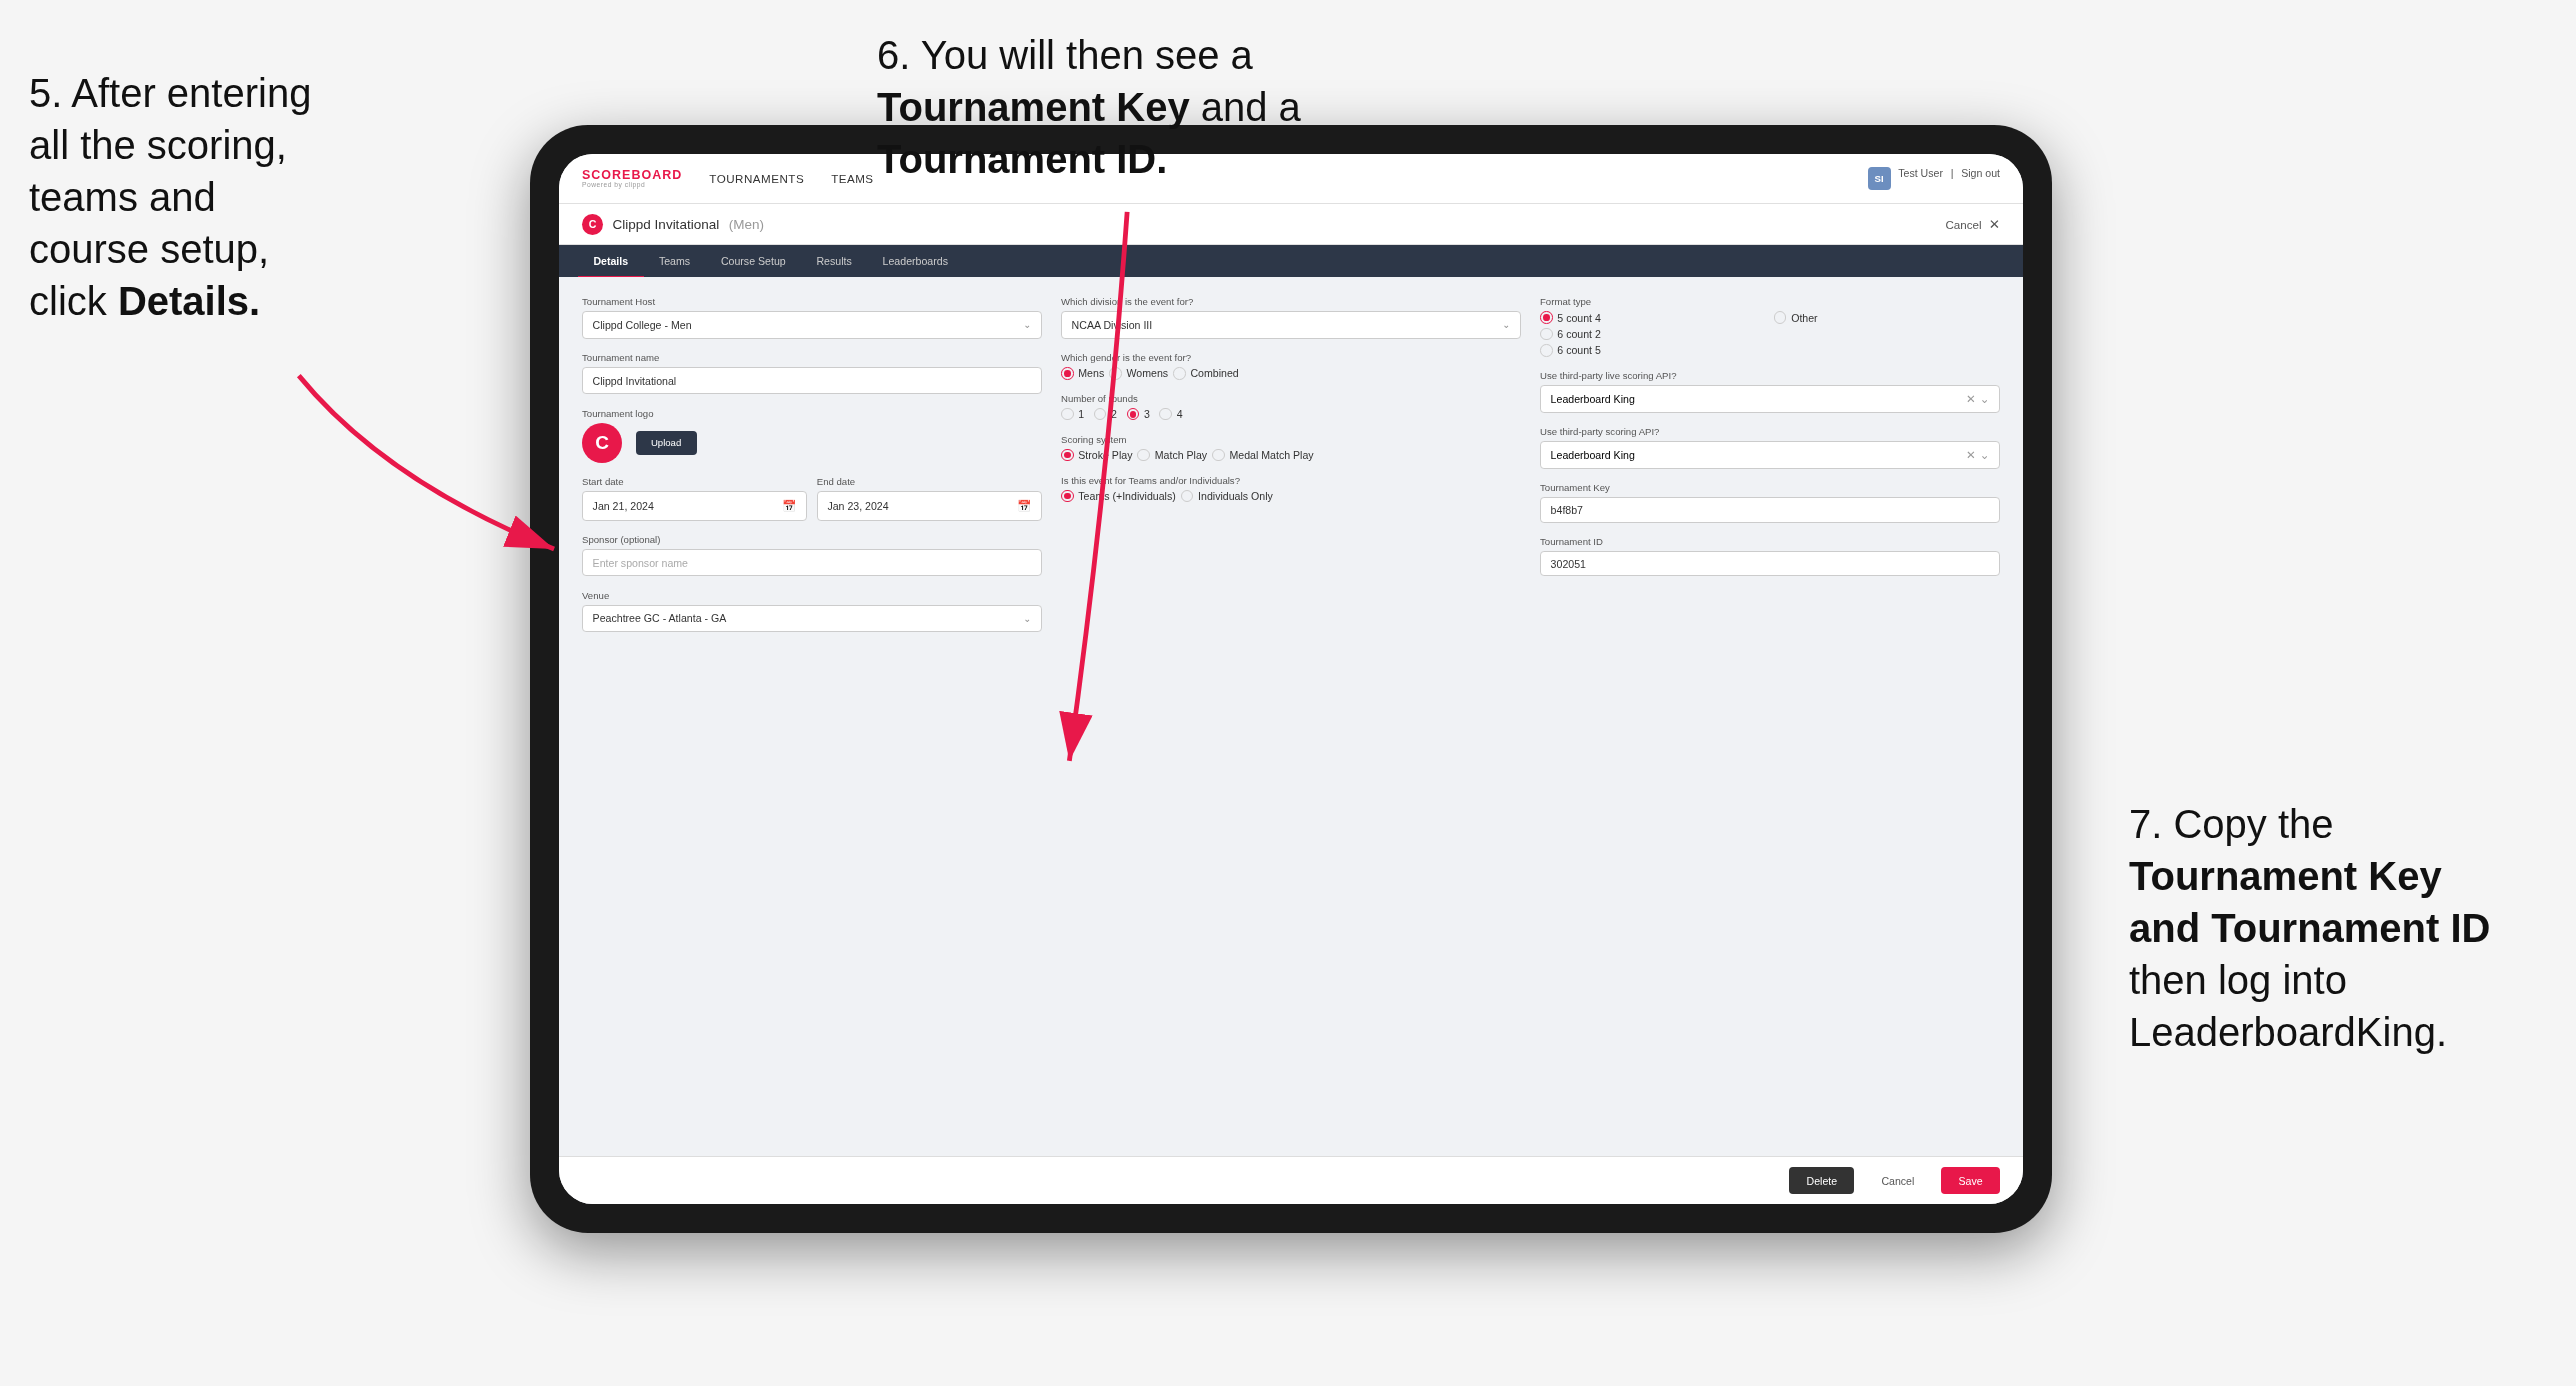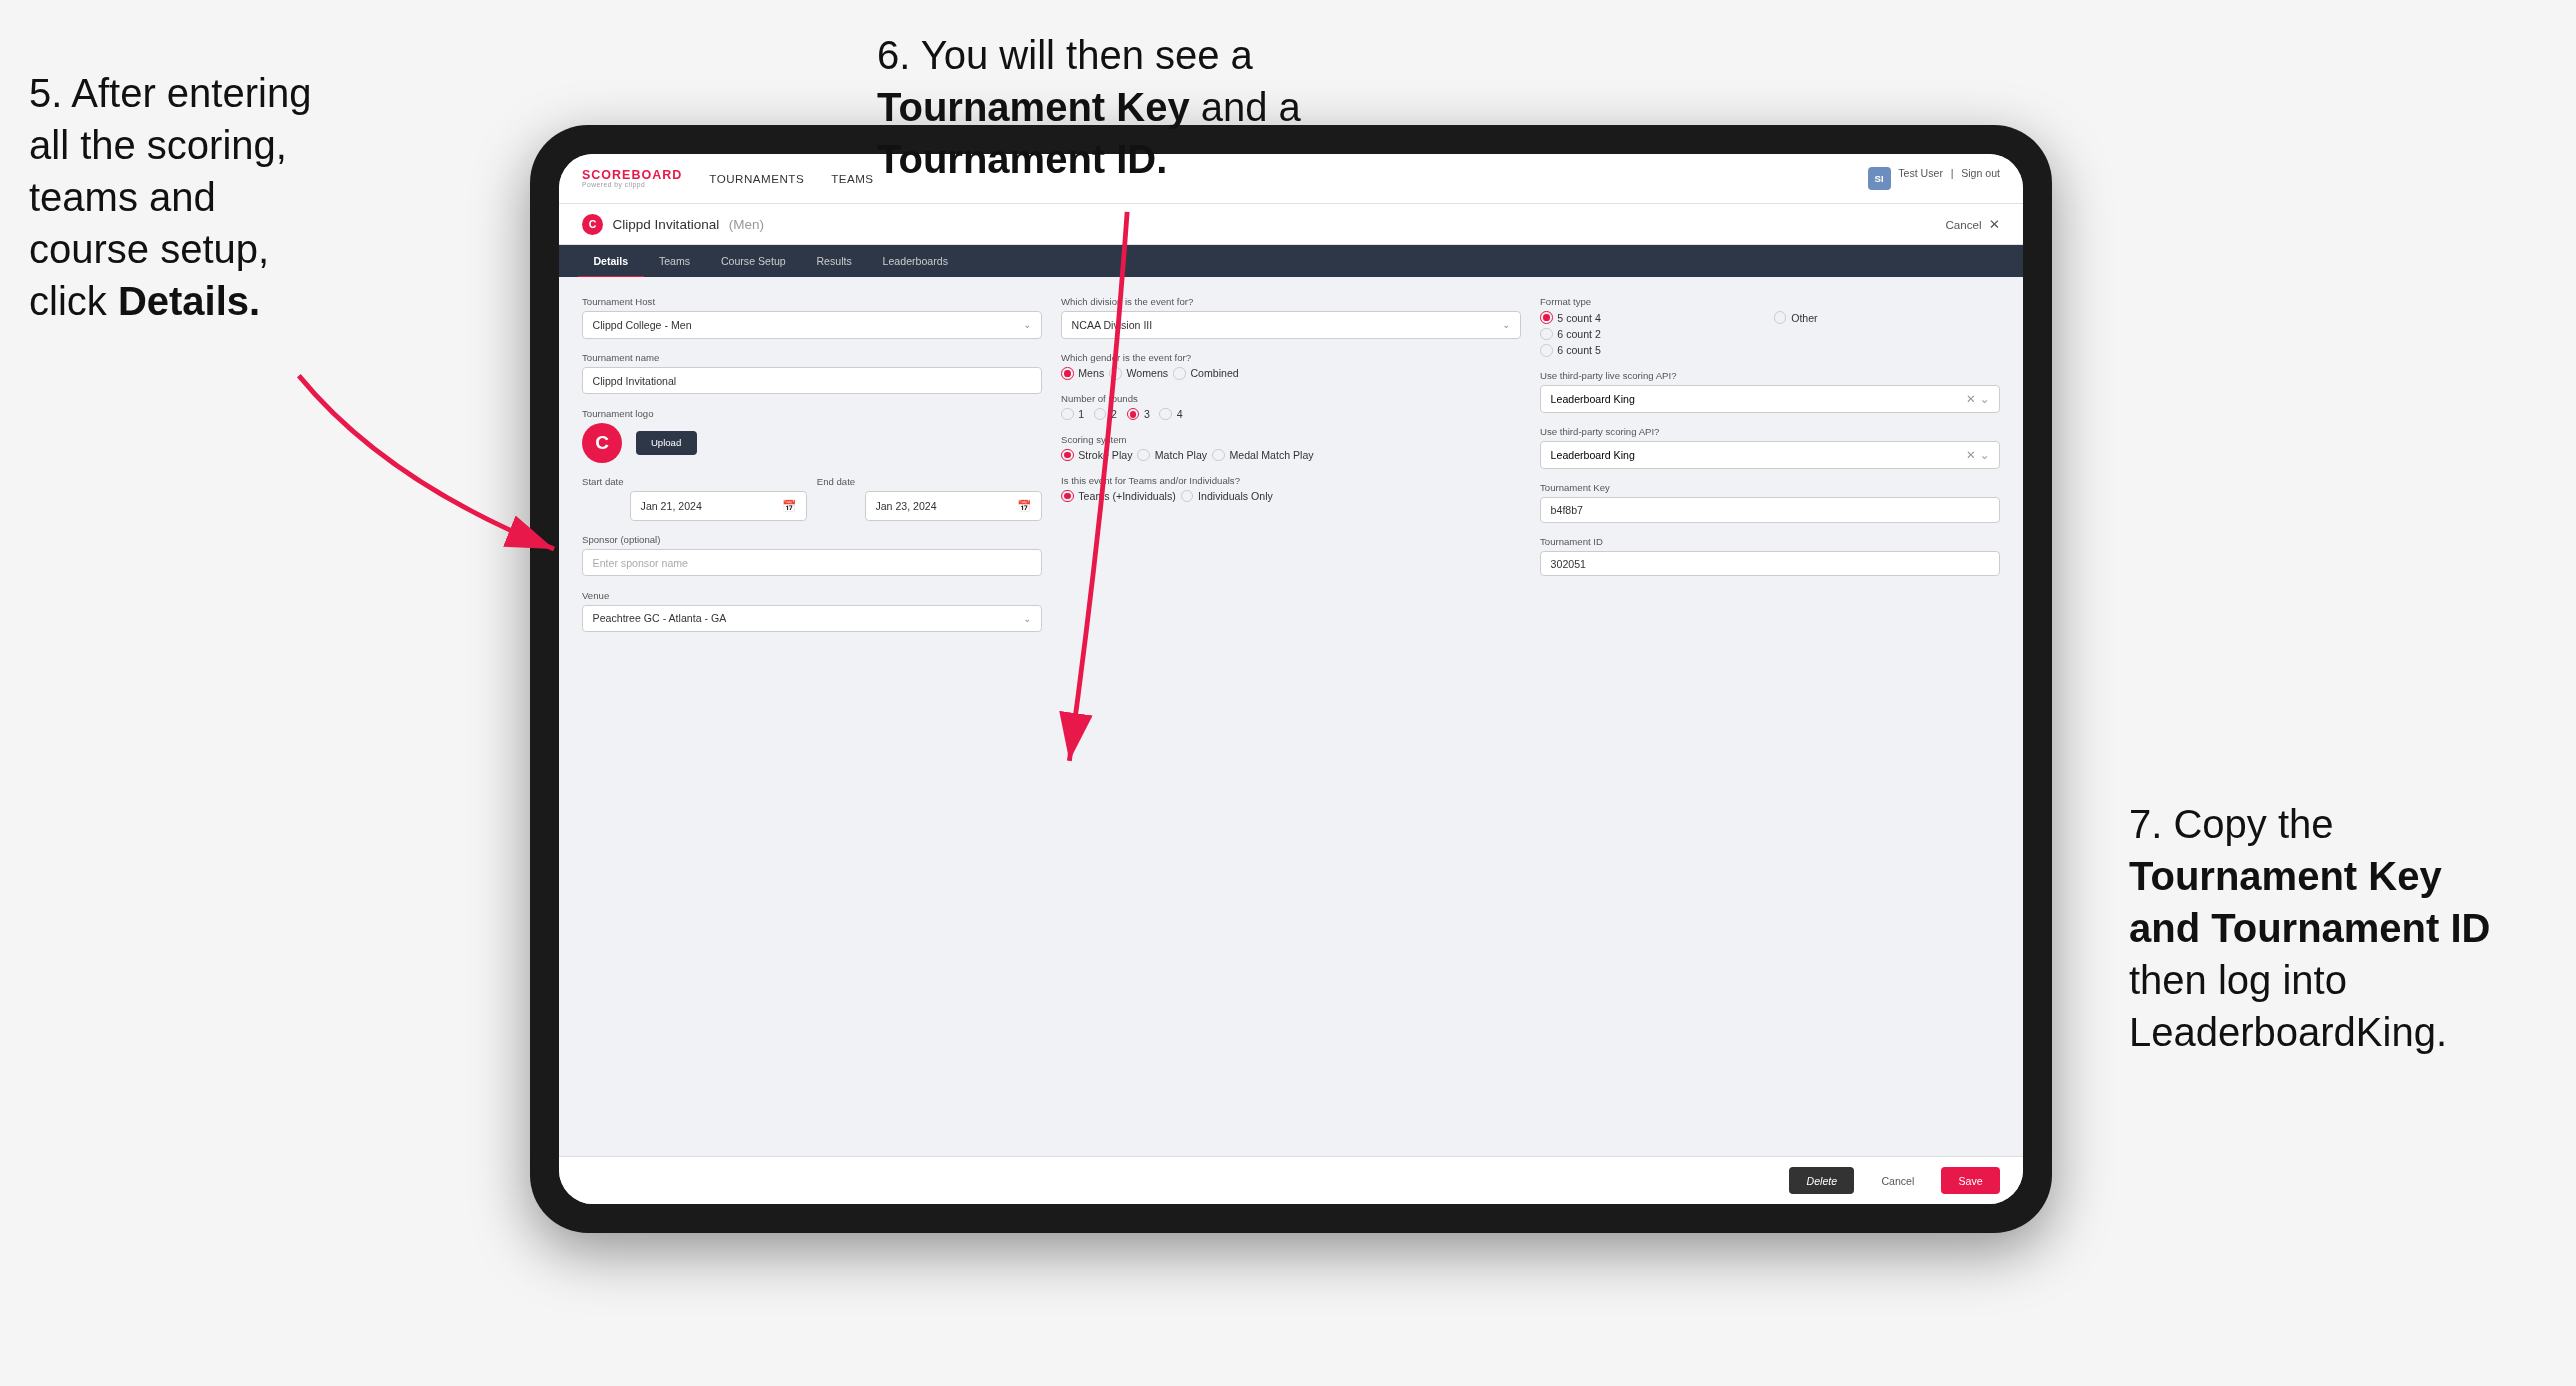--- a/index.html
+++ b/index.html
@@ -247,21 +247,20 @@
     .date-input {
       display: flex;
       align-items: center;
       justify-content: space-between;
       padding: 6.7px 9.6px;
       border: 1px solid #ccc;
       border-radius: 3.9px;
       font-size: 10.6px;
       color: #333;
       background: #fff;
-      margin-left: 48px;
     }
     .cal-icon { color: #999; font-size: 11.6px; }
 
     
     .middle-section { }
 
     .radio-group {
       display: flex;
       gap: 5px;
       align-items: center;
@@ -340,21 +339,20 @@
       flex-shrink: 0;
     }
     .btn-delete {
       padding: 7.7px 17.3px;
       background: #333;
       color: #fff;
       border: none;
       border-radius: 3.9px;
       font-size: 10.6px;
       cursor: pointer;
-      font-style: italic;
     }
     .btn-cancel-footer {
       padding: 7.7px 17.3px;
       background: transparent;
       color: #555;
       border: none;
       font-size: 10.6px;
       cursor: pointer;
     }
     .btn-save {

